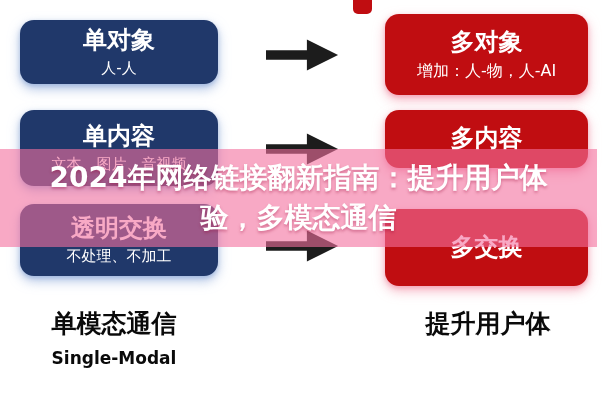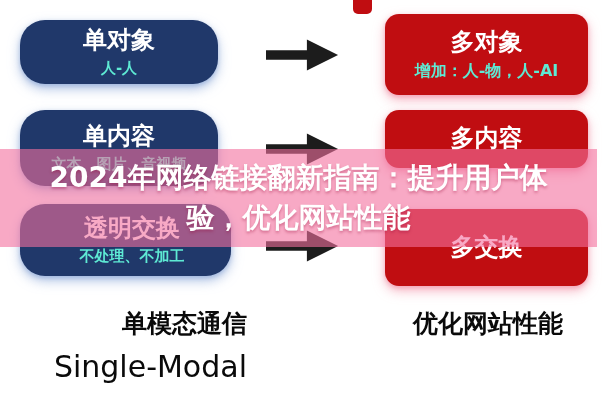--- a/index.html
+++ b/index.html
@@ -19,32 +19,31 @@
     border-radius:14px;
     display:flex;flex-direction:column;
     align-items:center;justify-content:center;
     text-align:center;
     z-index:1;
   }
   .left-box{
     left:20px;width:198px;
     background:var(--left-box,#20386a);
     box-shadow:0 5px 12px rgba(130,160,215,.6),0 2px 4px rgba(120,150,200,.45);
-    border-radius:25px;
   }
   .right-box{
     left:385px;width:203px;
     background:var(--right-box,#c00d11);
     box-shadow:0 5px 12px rgba(245,150,170,.65),0 2px 4px rgba(230,120,150,.5);
   }
   .box .title{
     color:#ffffff;font-weight:bold;font-size:24px;line-height:1.15;
   }
   .box .subtitle{
-    color:#5eead4;font-weight:bold;font-size:15px;margin-top:5px;line-height:1.2;
+    color:#ffffff;font-weight:normal;font-size:15px;margin-top:5px;line-height:1.2;
   }
   .right-box .subtitle{font-size:16px;}
   
   .arrow{
     position:absolute;left:266px;width:74px;height:40px;z-index:1;
   }
   
   .corner-accent{
     position:absolute;left:353px;top:-6px;width:19px;height:20px;
     background:var(--right-box,#c00d11);border-radius:5px;z-index:1;
@@ -61,24 +60,24 @@
     color:#ffffff;font-weight:bold;font-size:28px;line-height:1.42;
     text-shadow:0 2px 3px rgba(150,0,50,.35);
     white-space:nowrap;
   }
   
   .footer{
     position:absolute;top:308px;width:222px;
     display:flex;flex-direction:column;align-items:center;
     text-align:center;color:#0a0a0a;z-index:1;
   }
-  .footer-left{left:25px;align-items:flex-end;}
+  .footer-left{left:3px;}
   .footer-right{left:377px;}
   .footer .zh{font-size:25px;font-weight:bold;line-height:1.3;}
-  .footer .en{font-size:30px;font-weight:normal;line-height:1.3;margin-top:6px;}
+  .footer .en{font-size:17px;font-weight:bold;line-height:1.3;margin-top:6px;}
 </style>
 </head>
 <body>
 
 <div class="stage">
 
   <div class="corner-accent"></div>
 
   <div class="box left-box" style="top:20px;height:64px;">
     <div class="title">单对象</div>
@@ -96,37 +95,37 @@
     <div class="title">多对象</div>
     <div class="subtitle">增加：人-物，人-AI</div>
   </div>
   <svg class="arrow" style="top:129px;" viewBox="0 0 76 40">
     <polygon points="0,15 42,15 42,4 74,20 42,36 42,25 0,25" fill="#1c1c1c"></polygon>
   </svg>
   <div class="box right-box" style="top:110px;height:58px;">
     <div class="title">多内容</div>
   </div>
 
-  <div class="box left-box" style="top:204px;height:72px;padding-left:13px;">
+  <div class="box left-box" style="top:204px;height:72px;">
     <div class="title">透明交换</div>
     <div class="subtitle">不处理、不加工</div>
   </div>
   <svg class="arrow" style="top:226px;" viewBox="0 0 76 40">
     <polygon points="0,15 42,15 42,4 74,20 42,36 42,25 0,25" fill="#1c1c1c"></polygon>
   </svg>
   <div class="box right-box" style="top:209px;height:77px;">
     <div class="title">多交换</div>
   </div>
 
   <div class="banner">
     <div class="line">2024年网络链接翻新指南：提升用户体</div>
-    <div class="line">验，优化网站性能</div>
+    <div class="line">验，多模态通信</div>
   </div>
 
   <div class="footer footer-left">
     <div class="zh">单模态通信</div>
     <div class="en">Single-Modal</div>
   </div>
   <div class="footer footer-right">
-    <div class="zh">优化网站性能</div>
+    <div class="zh">提升用户体</div>
   </div>
 
 </div>
 
 </body></html>

